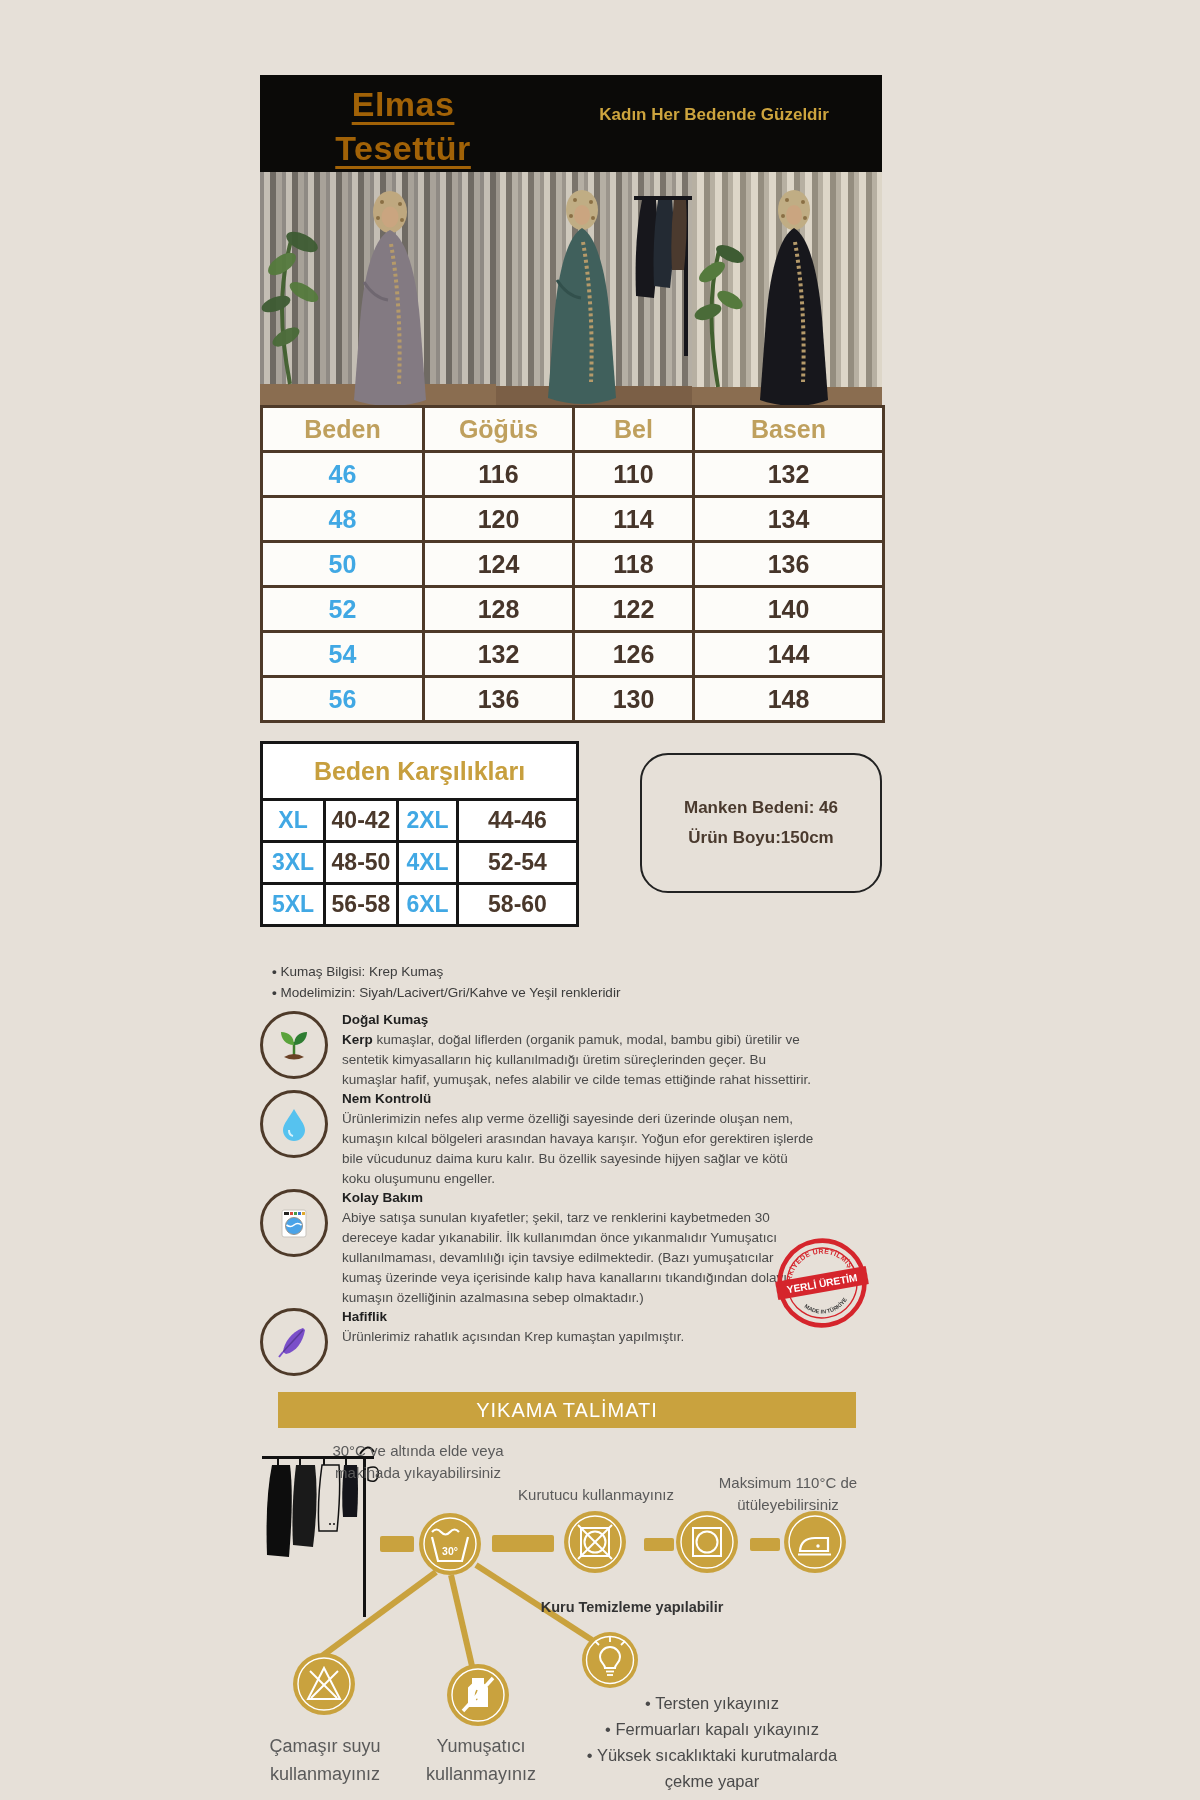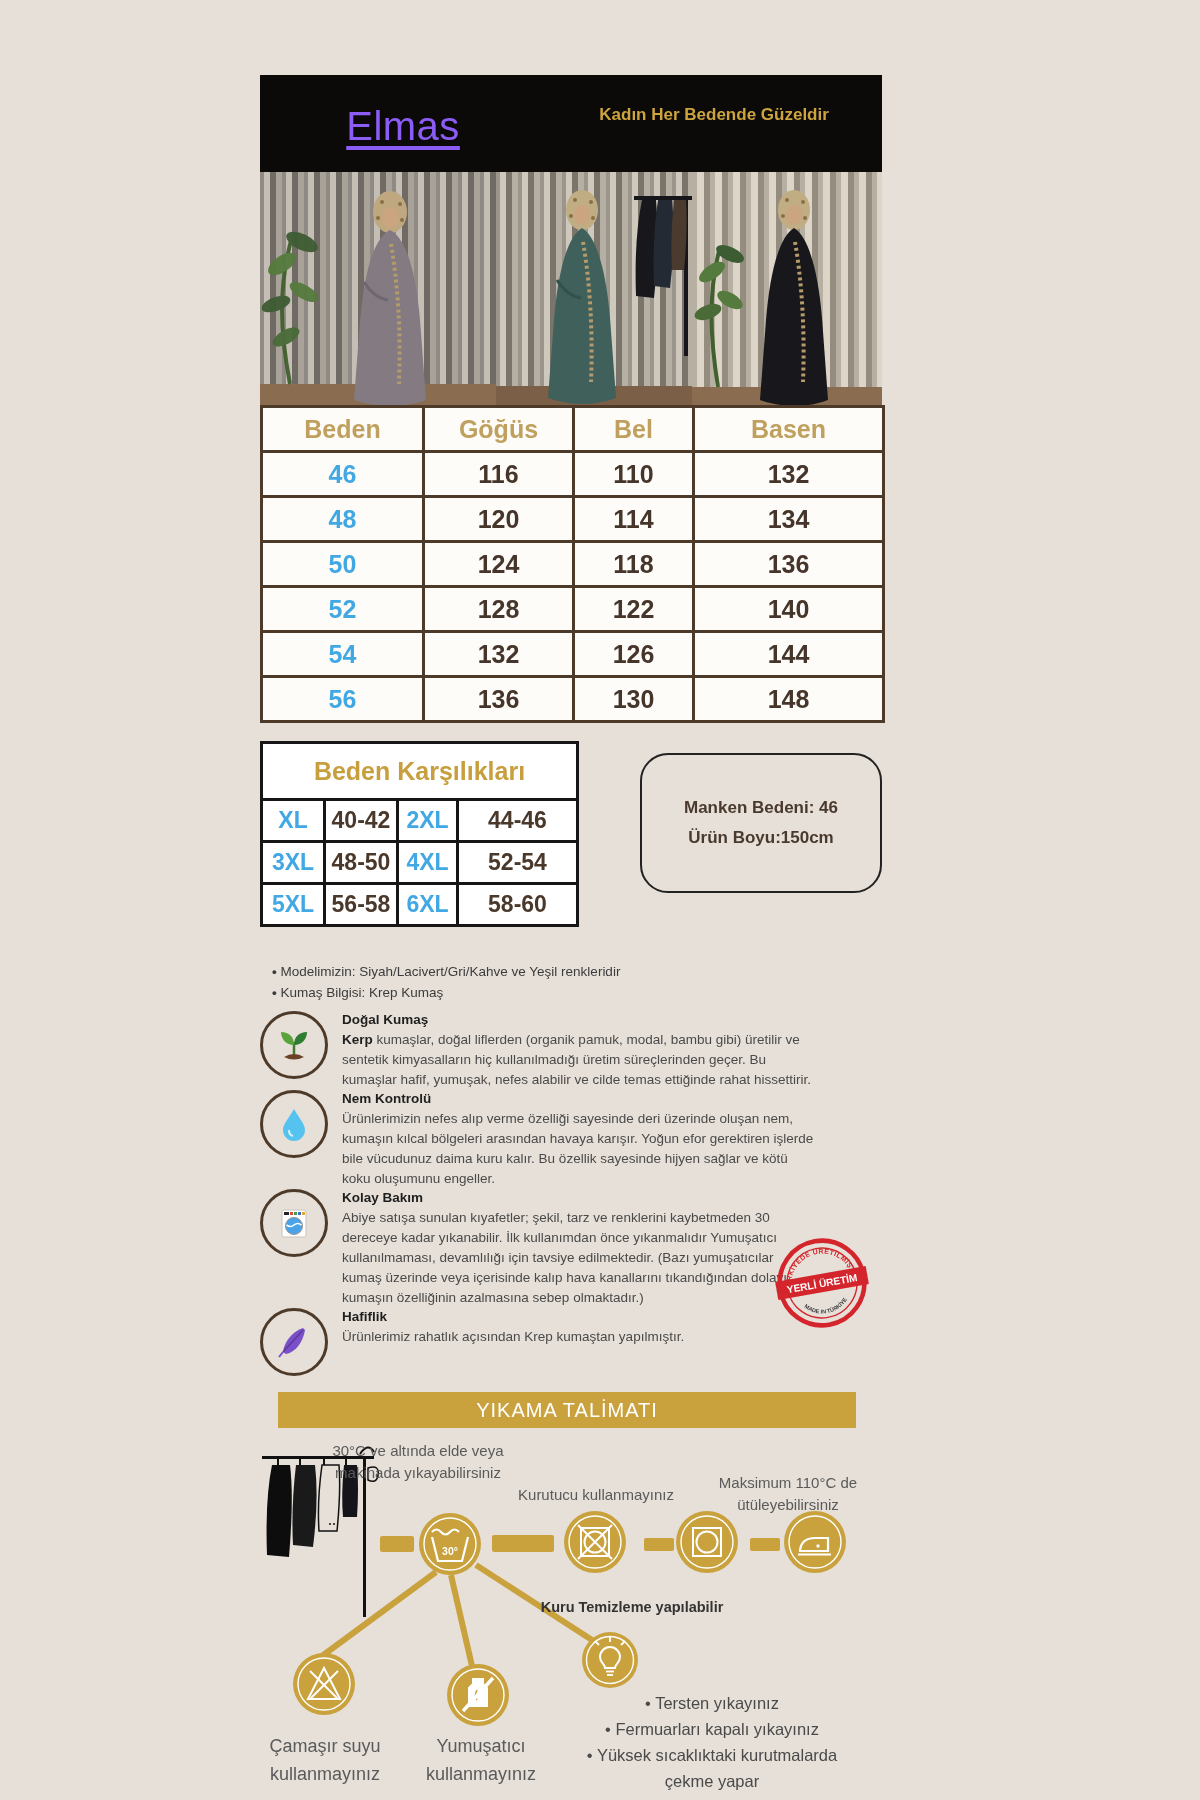--- a/index.html
+++ b/index.html
@@ -7,21 +7,21 @@
     width:1200px;height:1800px;position:relative;overflow:hidden;
     background:#e6e0d8;
     font-family:"Liberation Sans",sans-serif;
     -webkit-font-smoothing:antialiased;
   }
   .content{position:absolute;left:260px;top:75px;width:622px}
 
   
   .brand-bar{height:97px;background:#0b0a08;display:flex;align-items:stretch}
   .brand{width:46%;display:flex;flex-direction:column;justify-content:center;text-align:center;padding-top:4px}
-  .brand-line{display:block;font-size:40px;font-weight:normal;color:#8b5cf6;
+  .brand-line{display:block;font-size:34px;font-weight:bold;color:#a16207;
     text-decoration:underline;text-underline-offset:6px;line-height:44px;letter-spacing:.5px}
   .tagline{flex:1;display:flex;align-items:center;justify-content:center;
     font-size:17px;font-weight:bold;color:#cda43e;padding-bottom:18px}
 
   
   .photos{display:flex;height:233px}
   .photo{position:relative;overflow:hidden;height:233px}
   .photo svg{position:absolute;left:0;top:0}
   .photo1{width:236px;background:repeating-linear-gradient(90deg,#8f8a84 0 4px,#c4beb4 4px 10px,#6f6a63 10px 16px,#a8a299 16px 22px)}
   .photo2{width:196px;background:repeating-linear-gradient(90deg,#9b958c 0 4px,#cfc9bd 4px 10px,#7a746b 10px 16px,#b5afa4 16px 22px)}
@@ -81,20 +81,21 @@
   .tips div::before{content:"•  "}
 </style>
 </head>
 <body>
 
 <div class="content">
 
   <header class="brand-bar">
     <div class="brand">
       <span class="brand-line">Elmas</span>
+      <span class="brand-line">Tesettür</span>
     </div>
     <div class="tagline">Kadın Her Bedende Güzeldir</div>
   </header>
 
   <div class="photos">
     <div class="photo photo1">
       <svg width="236" height="233" viewBox="0 0 236 233">
         <rect x="0" y="212" width="236" height="21" fill="#8a6d50"></rect>
         <g opacity="0.95">
           <path d="M30 212 C20 160 18 115 32 65" stroke="#42602f" stroke-width="4" fill="none"></path>
@@ -249,22 +250,22 @@
       </tr>
     </tbody>
       </table>
     <div class="model-box">
       <div>Manken Bedeni: 46</div>
       <div>Ürün Boyu:150cm</div>
     </div>
   </div>
 
   <div class="bullets">
+    <div>Kumaş Bilgisi: Krep Kumaş</div>
     <div>Modelimizin: Siyah/Lacivert/Gri/Kahve ve Yeşil renkleridir</div>
-    <div>Kumaş Bilgisi: Krep Kumaş</div>
   </div>
 
   <div class="features">
 
     <div class="feature">
       <div class="f-icon">
         <svg width="40" height="40" viewBox="0 0 40 40">
           <path d="M20 31 V17" stroke="#3f7d2c" stroke-width="2.5" fill="none"></path>
           <path d="M20 20 C11 20 7 13 7 7 C15 7 20 12 20 20 Z" fill="#5aa33b"></path>
           <path d="M20 20 C29 20 33 13 33 7 C25 7 20 12 20 20 Z" fill="#2e7d32"></path>

